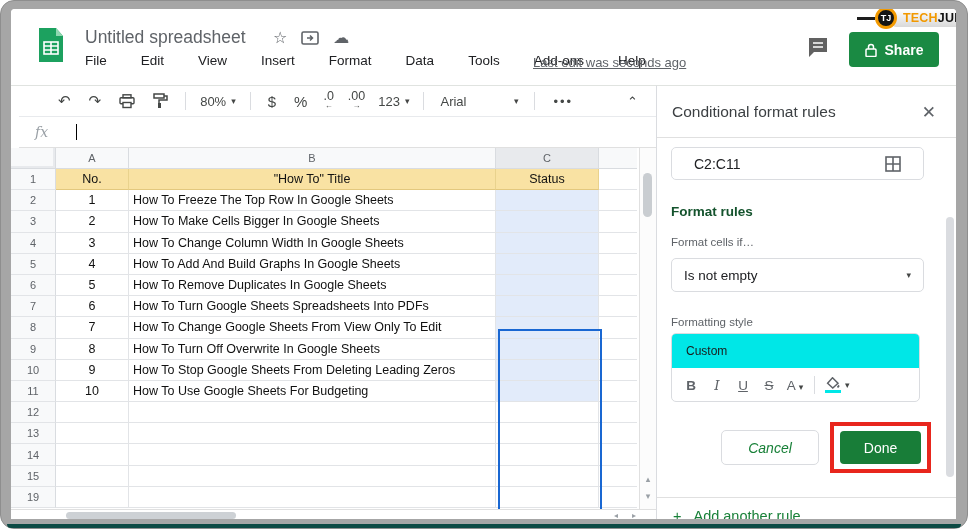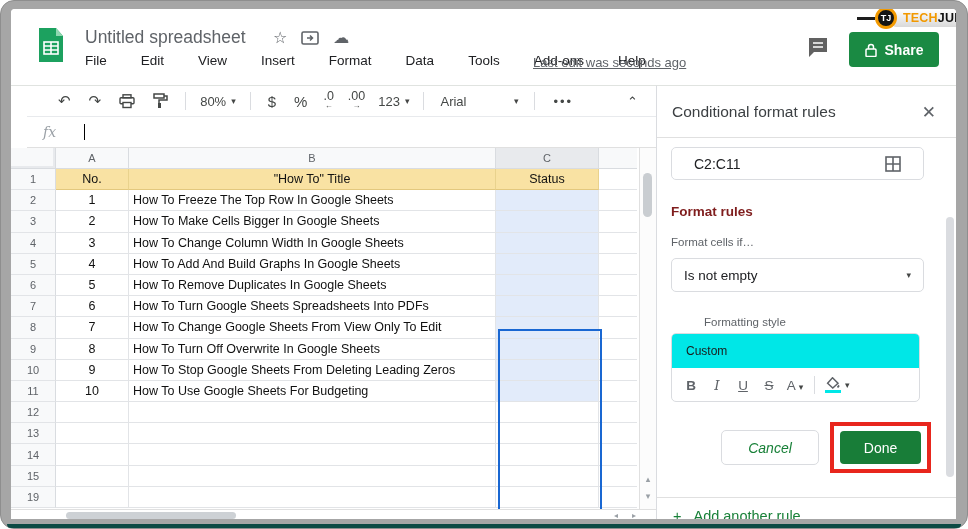--- a/index.html
+++ b/index.html
@@ -45,21 +45,21 @@
   .tb-zoom { display:flex; align-items:center; gap:5px; margin:0 6px; }
   .tb-num { display:inline-flex; flex-direction:column; align-items:center; line-height:10px;
             margin:0 7px; font-size:12.5px; }
   .tb-num .arr { font-size:8px; color:#444746; }
   .tb-font { width:78px; display:flex; justify-content:space-between; align-items:center; margin:0 8px; }
   .caret { font-size:9px; color:#444746; }
   .tb-more { margin:0 10px; letter-spacing:2px; }
   .tb-collapse { position:absolute; right:18px; font-size:13px; color:#444746; }
 
   
-  .fxbar { position:absolute; left:16px; top:107px; width:645px; height:32px;
+  .fxbar { position:absolute; left:8px; top:107px; width:645px; height:32px;
            border-top:1px solid #e8eaed; border-bottom:1px solid #e0e0e0;
            display:flex; align-items:center; }
   .fx { font-style:italic; color:#9aa0a6; font-size:14px; margin-left:16px;
         font-family:"DejaVu Serif","Liberation Serif",serif; }
   .fx-cursor { width:1px; height:16px; background:#000; margin-left:28px; }
 
   
   .grid { position:absolute; left:0; top:139px; width:628px; height:361px; overflow:hidden;
           font-size:12.5px; color:#111; }
   .colhead-row { display:flex; height:21px; }
@@ -98,21 +98,21 @@
 
   
   .panel { position:absolute; left:645px; top:76px; width:300px; height:434px;
            background:#fff; border-left:1px solid #dadce0; border-top:1px solid #e0e3e0; }
   .panel-title { position:absolute; left:15px; top:17px; font-size:15.5px; color:#3c4043; font-weight:500; }
   .panel-close { position:absolute; right:20px; top:16px; font-size:17px; color:#5f6368; }
   .panel-divider { position:absolute; left:0; top:51px; width:100%; height:1px; background:#e0e0e0; }
   .range-box { position:absolute; left:14px; top:61px; width:253px; height:33px;
                border:1px solid #dadce0; border-radius:5px; display:flex; align-items:center;
                padding:0 22px; font-size:14px; color:#202124; justify-content:space-between; }
-  .label-bold { position:absolute; left:14px; top:118px; font-size:13.5px; font-weight:bold; color:#7f1d1d; }
+  .label-bold { position:absolute; left:14px; top:118px; font-size:13.5px; font-weight:bold; color:#14532d; }
   .label-sm { position:absolute; left:14px; font-size:11.5px; color:#5f6368; }
   .dropdown { position:absolute; left:14px; top:172px; width:253px; height:34px;
               border:1px solid #dadce0; border-radius:5px; display:flex; align-items:center;
               justify-content:space-between; padding:0 12px; font-size:13.5px; color:#202124; }
   .style-box { position:absolute; left:14px; top:247px; width:249px; height:69px;
                border:1px solid #dadce0; border-radius:5px; overflow:hidden; }
   .style-preview { height:34px; background:#00e7e7; display:flex; align-items:center;
                    padding:0 14px; font-size:12px; color:#1b1b1b; }
   .style-tools { height:34px; display:flex; align-items:center; padding:0 6px; color:#5f6368; }
   .st-btn { width:26px; text-align:center; font-size:13.5px; color:#5f6368; }
@@ -404,21 +404,21 @@
     </div>
 
     <div class="label-bold">Format rules</div>
     <div class="label-sm" style="top:150px;">Format cells if…</div>
 
     <div class="dropdown">
       <span>Is not empty</span>
       <span class="caret">▾</span>
     </div>
 
-    <div class="label-sm" style="top:230px;margin-left:33px;">Formatting style</div>
+    <div class="label-sm" style="top:230px;">Formatting style</div>
 
     <div class="style-box">
       <div class="style-preview">Custom</div>
       <div class="style-tools">
         <span class="st-btn st-b">B</span>
         <span class="st-btn st-i">I</span>
         <span class="st-btn st-u">U</span>
         <span class="st-btn st-s">S</span>
         <span class="st-btn"><span>A</span> <span class="caret">▾</span></span>
         <span class="st-sep"></span>

